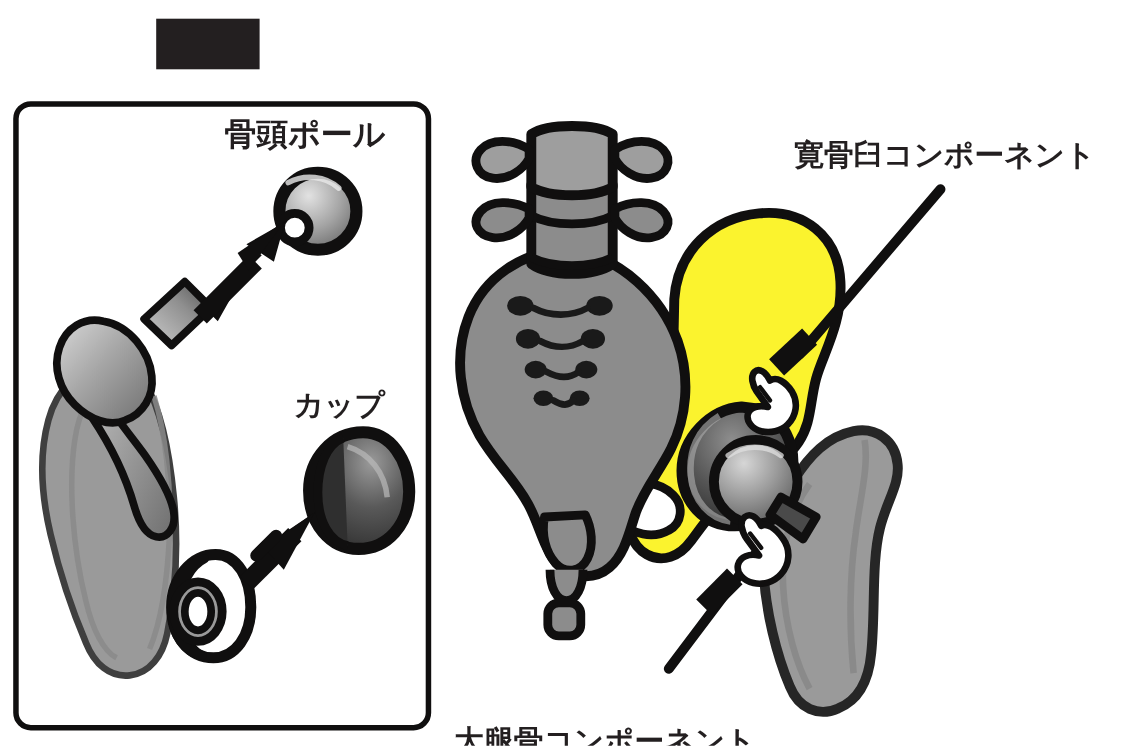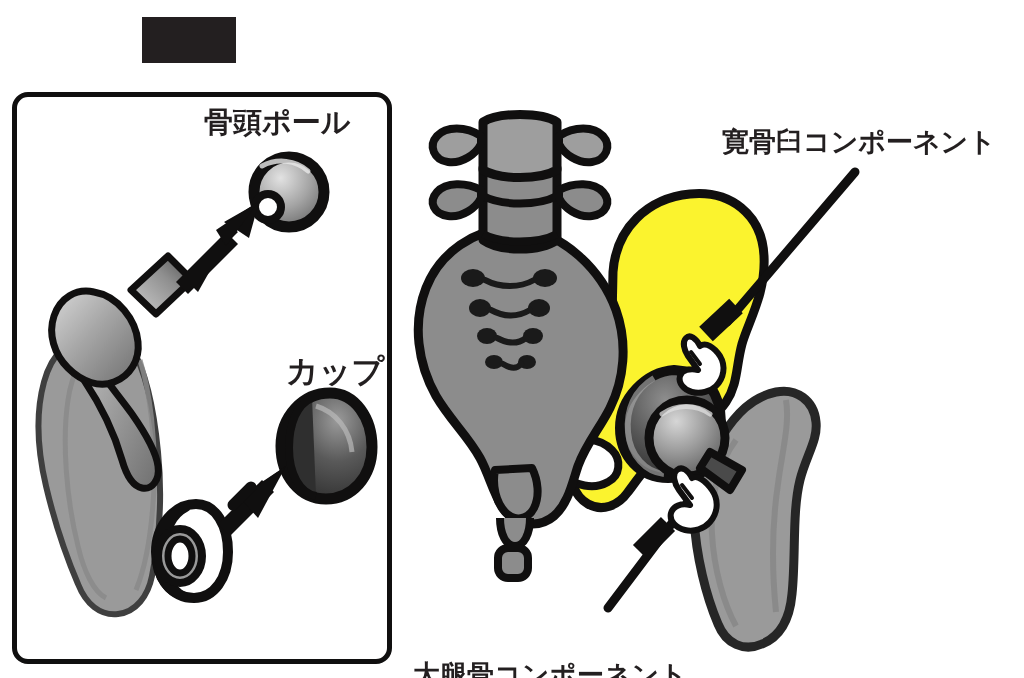--- a/index.html
+++ b/index.html
@@ -60,21 +60,21 @@
   
   .lbl {
     position: absolute;
     font-weight: bold;
     color: #231f20;
     white-space: nowrap;
     line-height: 1;
   }
   .lbl-ball    { left: 204px; top: 108px; font-size: 29px; }
   .lbl-stem    { left: 28px;  top: 196px; font-size: 29px; }
-  .lbl-cup     { left: 286px; top: 355px; font-size: 32px; }
+  .lbl-cup     { left: 267px; top: 355px; font-size: 27px; }
   .lbl-liner   { left: 120px; top: 610px; font-size: 29px; }
   .lbl-acetab  { left: 722px; top: 128px; font-size: 27px; }
   .lbl-femcomp { left: 413px; top: 613px; font-size: 27px; margin-top: 48px; }
 
   .svg-layer {
     position: absolute;
     left: 0;
     top: 0;
     width: 1024px;
     height: 678px;

